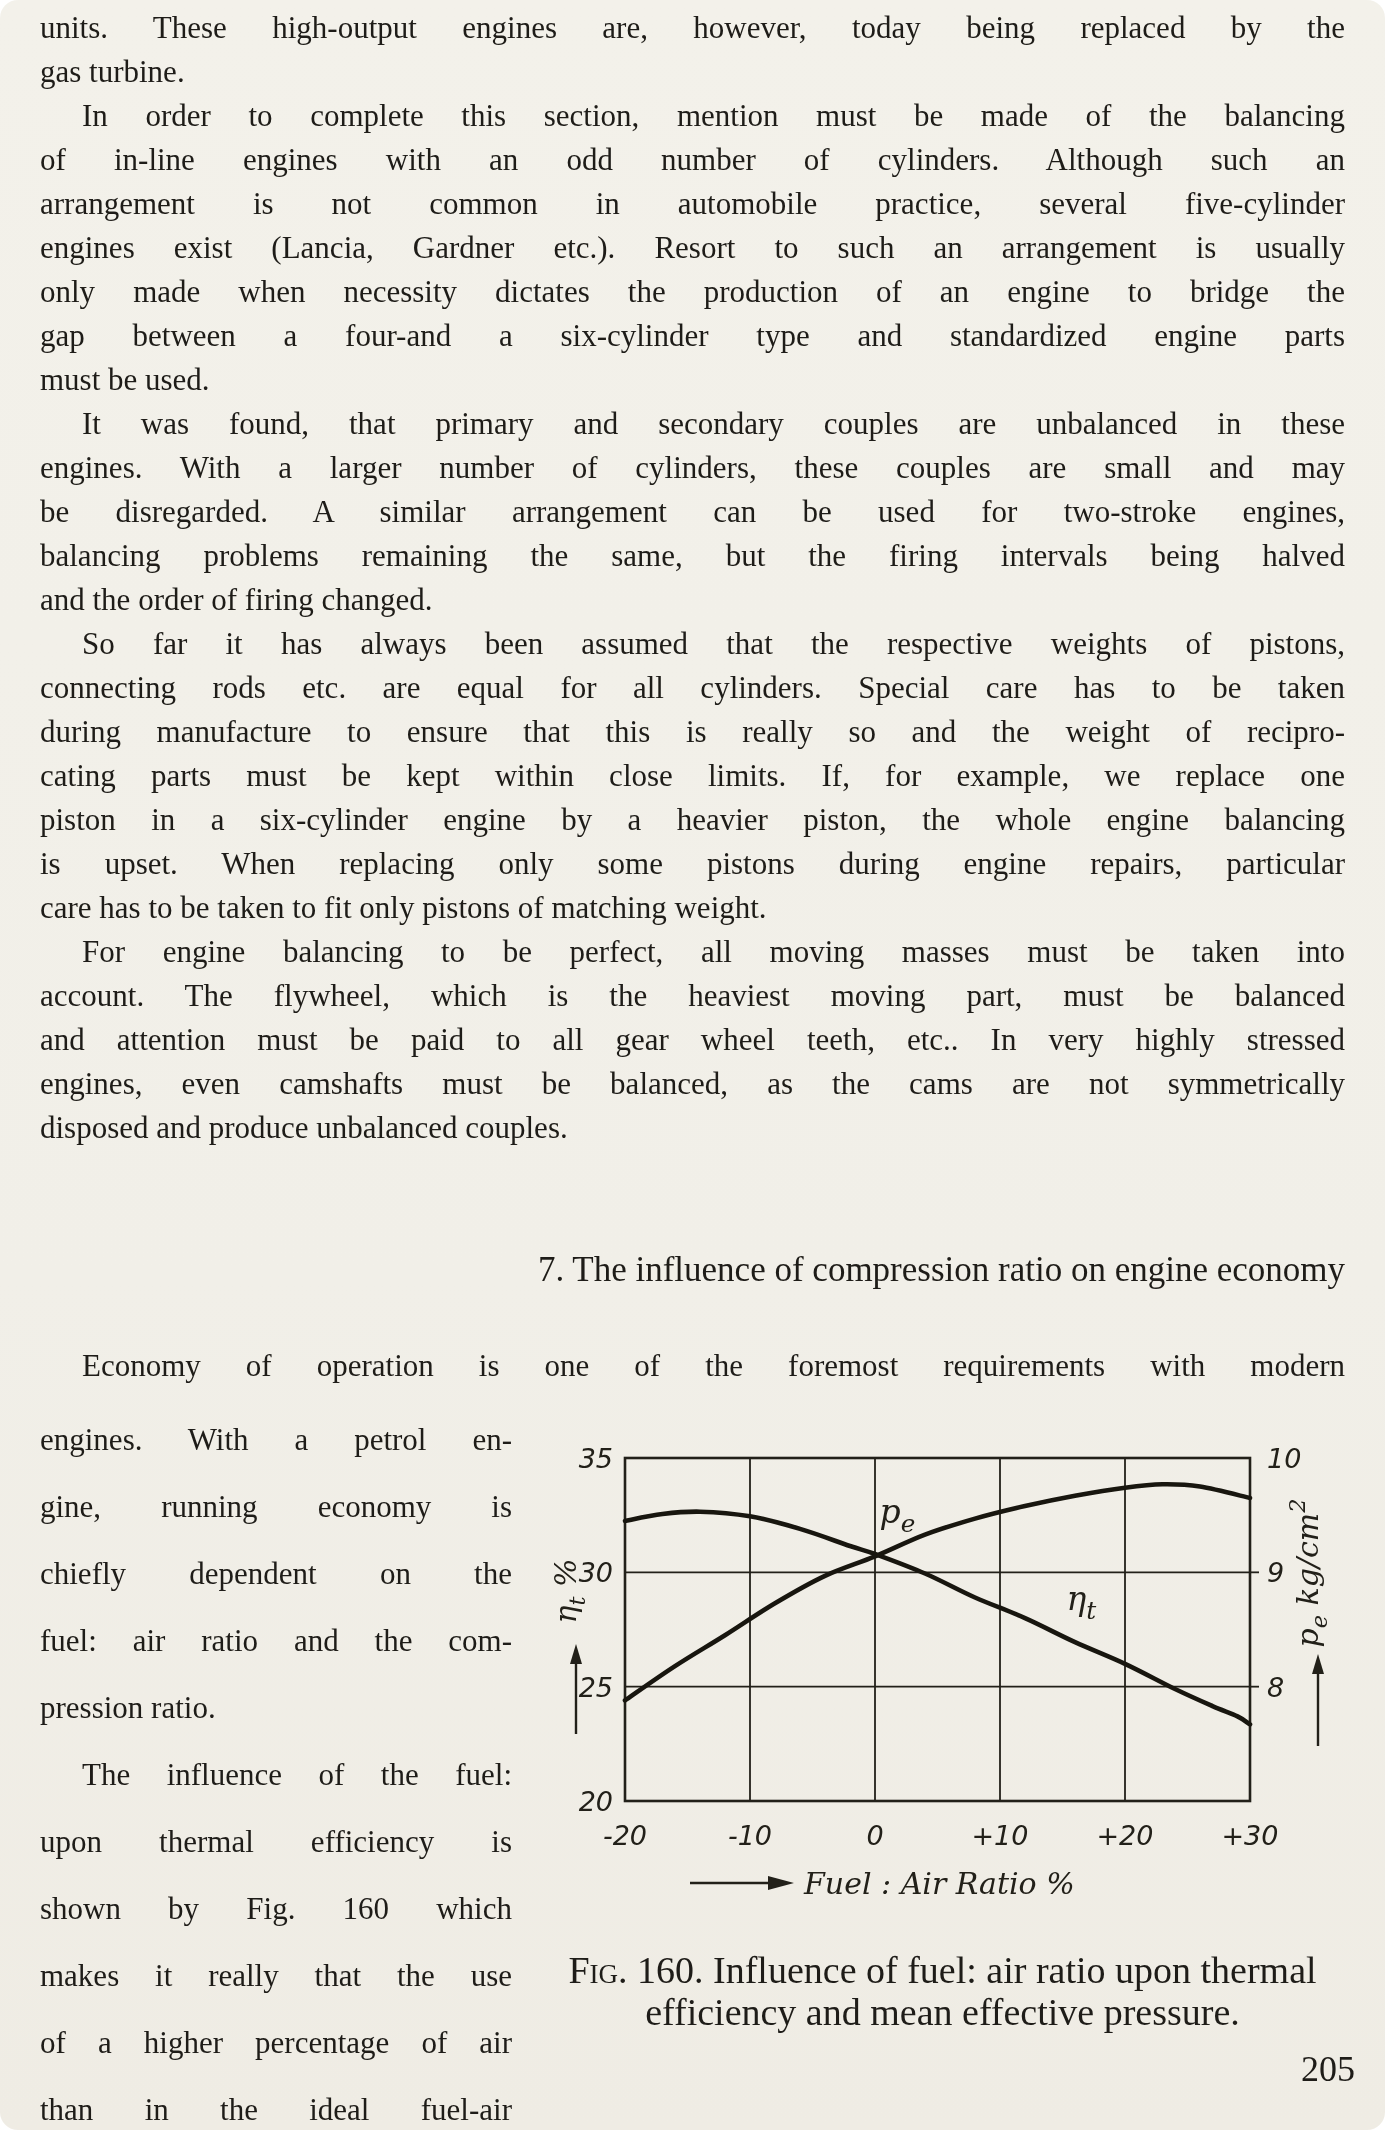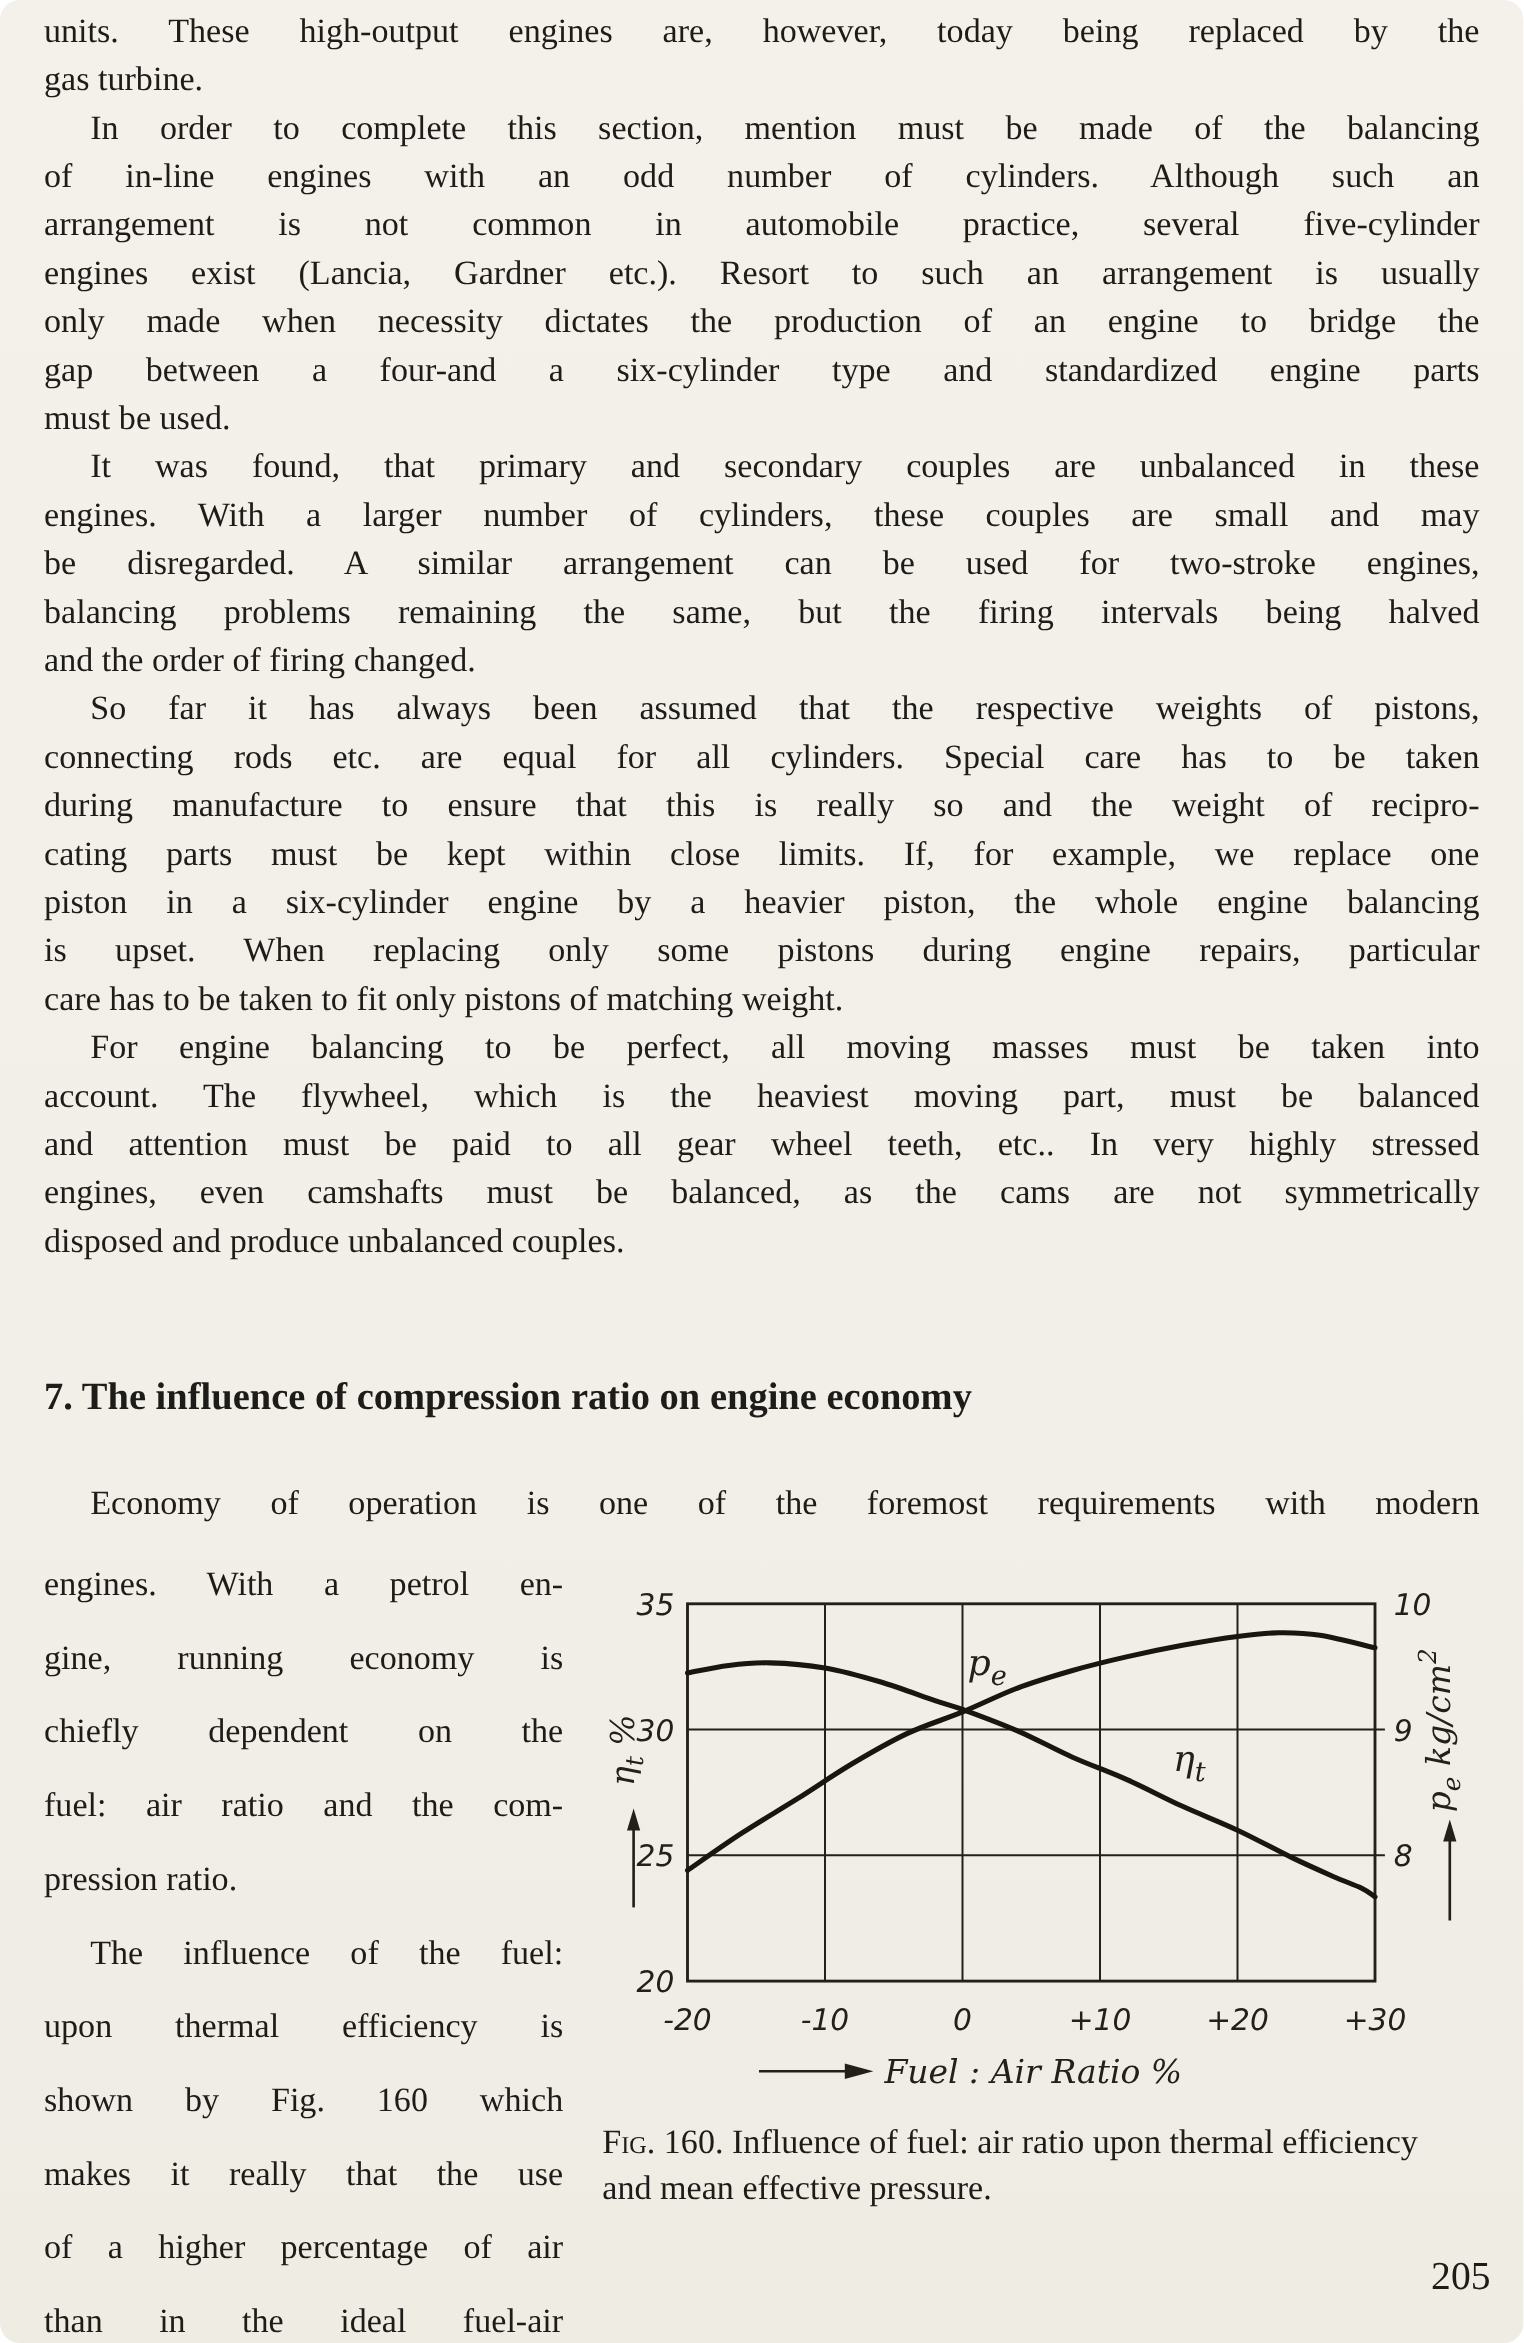--- a/index.html
+++ b/index.html
@@ -7,28 +7,28 @@
     position:relative; width:1385px; height:2130px;
     background: linear-gradient(180deg, #f3f1ea 0%, #f1efe8 60%, #efece4 100%);
     font-family:"Liberation Serif", serif;
     color:#1e1c18; overflow:hidden;border-radius:18px;
   }
   #main-text { position:absolute; left:40px; top:6px; width:1305px; }
   .tline { font-size:31px; line-height:44px; text-align:justify; text-align-last:justify; }
   .tline.lastline { text-align-last:left; }
   .tline.indent { text-indent:42px; }
   #heading { position:absolute; left:40px; top:1250px; width:1305px;
-             text-align:left; font-size:35px; font-weight:bold; }
+             text-align:right; font-size:35px; font-weight:normal; }
   #intro-line { position:absolute; left:40px; top:1344px; width:1305px; }
   #columns { position:absolute; left:40px; top:1396px; width:1305px; display:flex; gap:28px; }
   #left-col { width:472px; flex:0 0 472px; }
   #left-col .tline { line-height:47px;margin-top:20px; }
   #figure-col { width:805px; flex:0 0 805px; }
   #fig-svg { display:block; }
-  .caption { width:790px; margin:10px auto 0; text-align:left; font-size:31px; line-height:42px; }
+  .caption { width:790px; margin:33px auto 0; text-align:center; font-size:38px; line-height:42px; }
   .smallcaps { font-variant:small-caps; }
   #page-num { position:absolute; top:2048px; right:30px; font-size:36px; }
   
   .grid  { stroke:#222019; stroke-width:1.8; }
   .frame { fill:none; stroke:#222019; stroke-width:2.6; }
   .curve { fill:none; stroke:#18160f; stroke-width:4.6; stroke-linecap:round; }
   .tick  { font:italic 27px "DejaVu Sans", sans-serif; fill:#222019; }
   .axlab { font:italic 30px "DejaVu Serif", serif; fill:#222019; }
   .serlab{ font:italic 33px "DejaVu Serif", serif; fill:#222019; }
   .arrow { stroke:#222019; stroke-width:2.4; }

